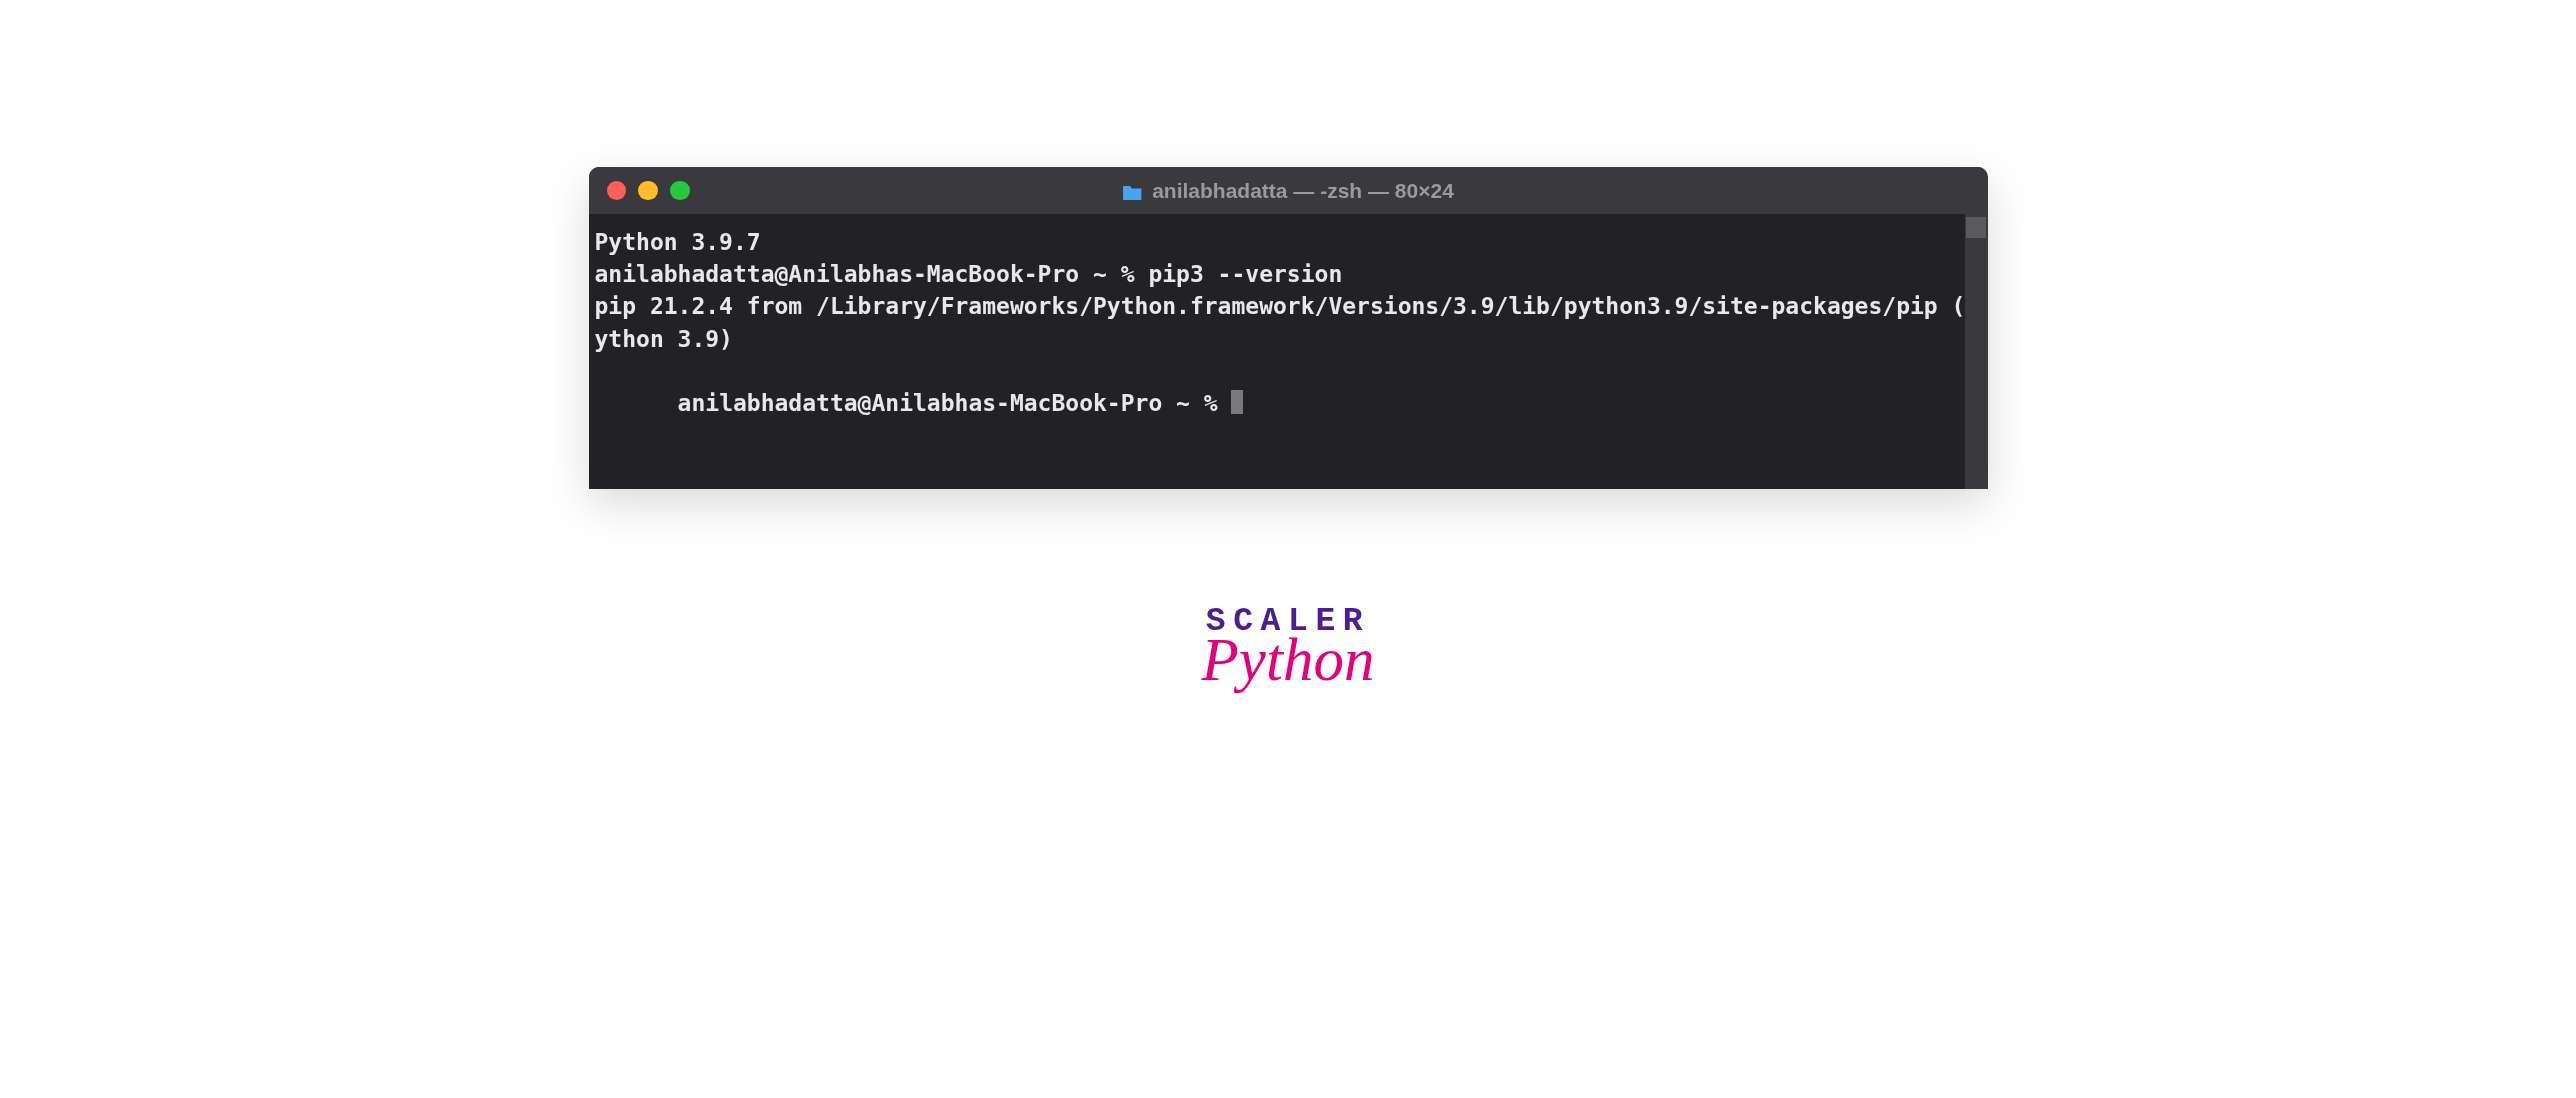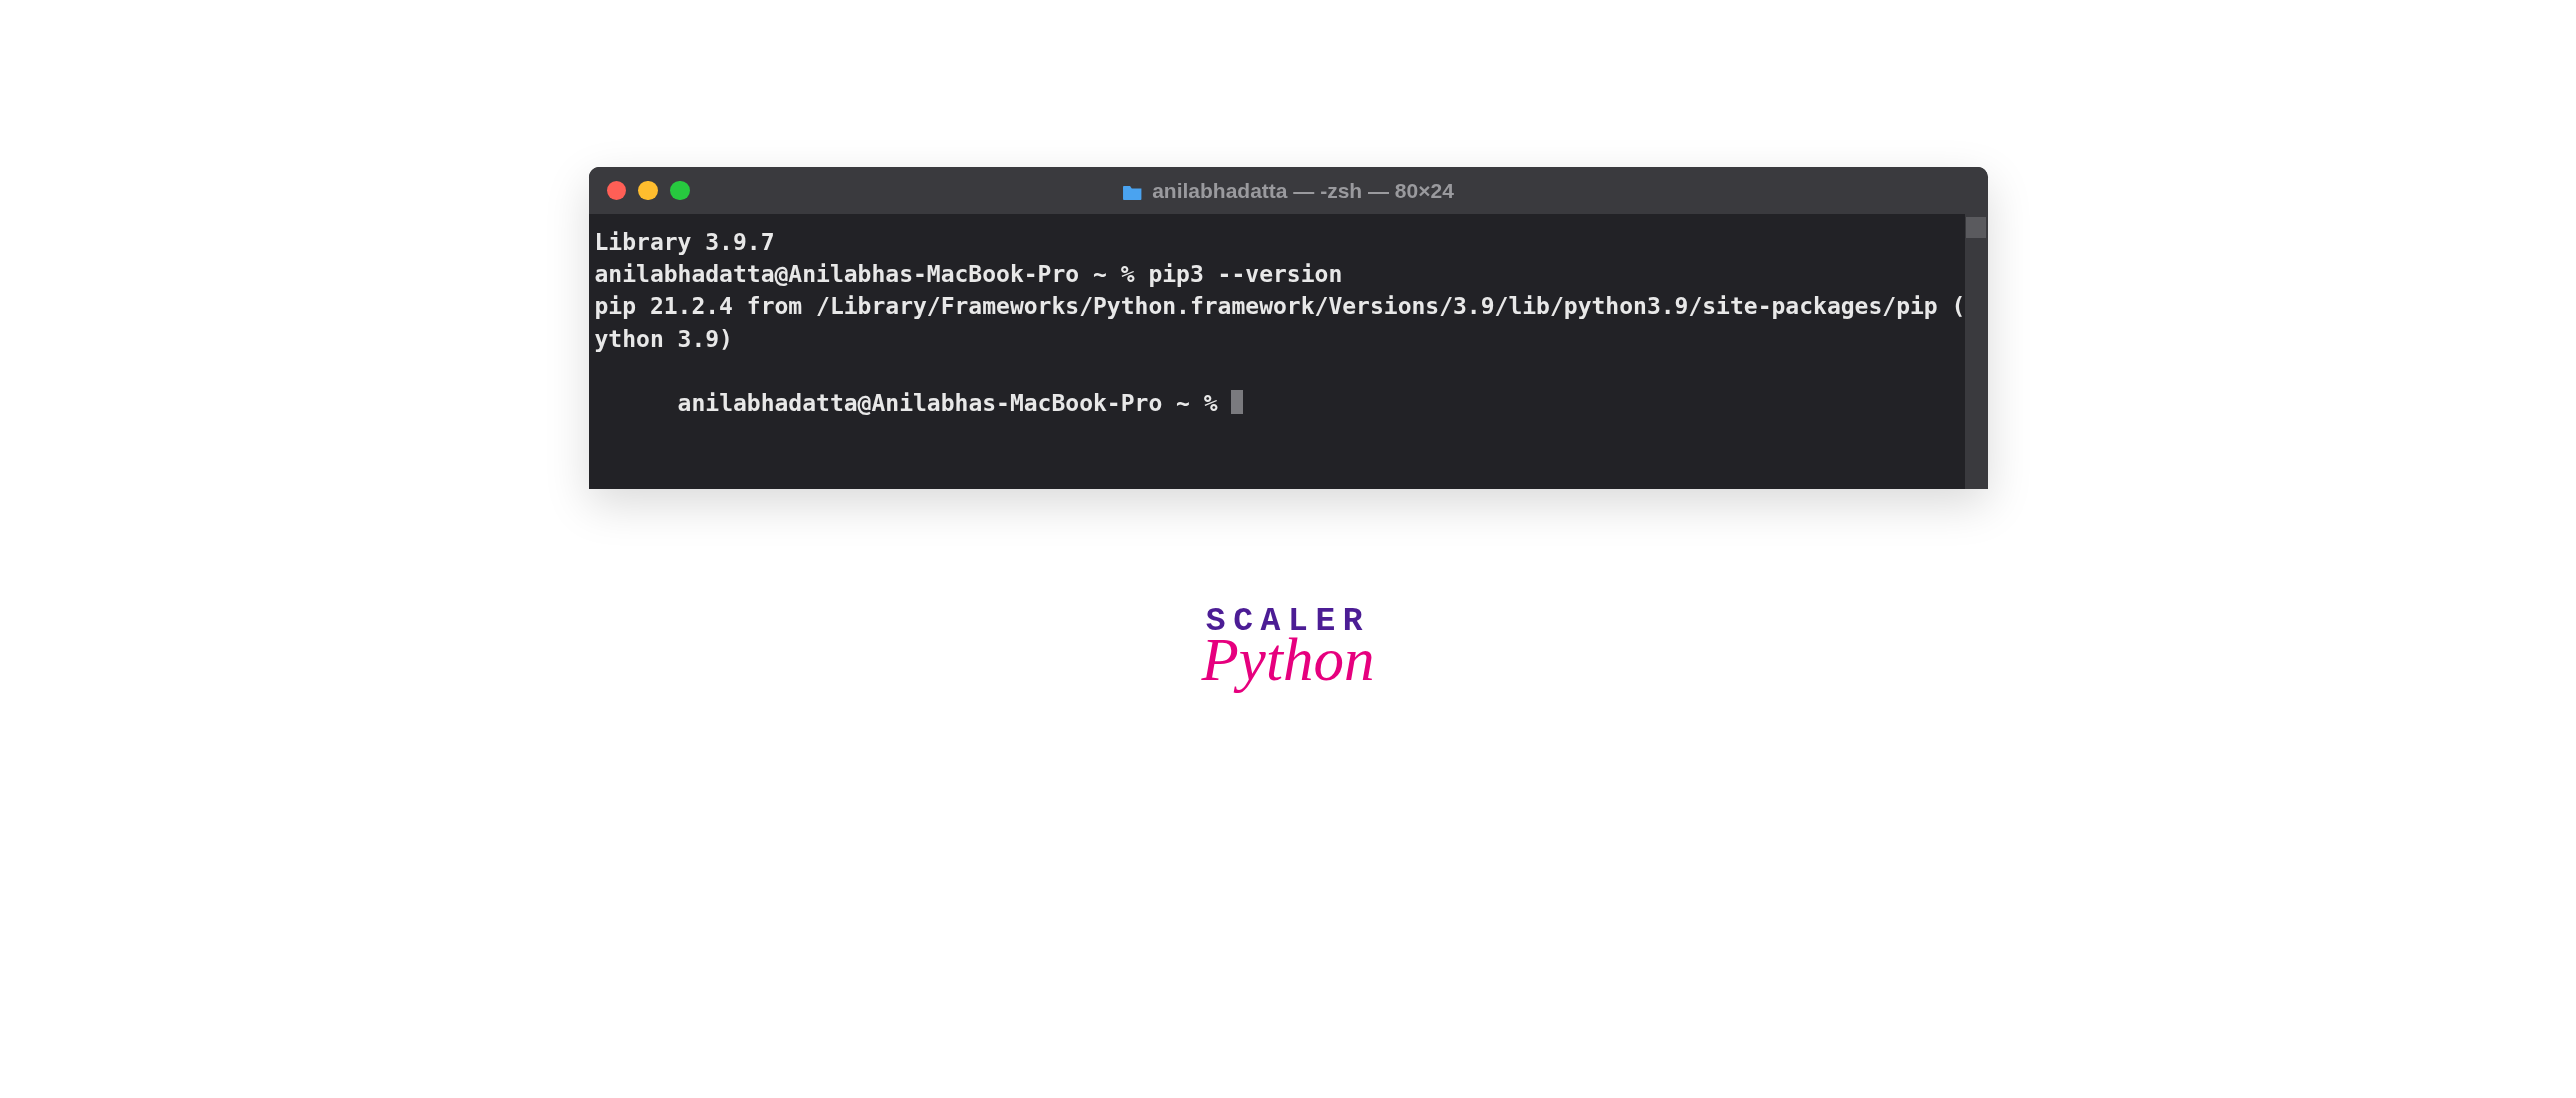--- a/index.html
+++ b/index.html
@@ -133,21 +133,21 @@
     <div class="title-text">
       <span class="folder-icon">
         <svg viewBox="0 0 24 20" width="21" height="18">
           <path d="M2 3 h7 l2 3 h11 v12 a1 1 0 0 1 -1 1 h-19 a1 1 0 0 1 -1 -1 v-14 a1 1 0 0 1 1 -1 z" fill="#4aa3f0"></path>
         </svg>
       </span>
       <span>anilabhadatta — -zsh — 80×24</span>
     </div>
   </div>
   <div class="terminal-body">
-    <div class="terminal-line">Library 3.9.7</div>
+    <div class="terminal-line">Python 3.9.7</div>
     <div class="terminal-line">anilabhadatta@Anilabhas-MacBook-Pro ~ % pip3 --version</div>
     <div class="terminal-line">pip 21.2.4 from /Library/Frameworks/Python.framework/Versions/3.9/lib/python3.9/site-packages/pip (python 3.9)</div>
     <div class="terminal-line">
       <span>anilabhadatta@Anilabhas-MacBook-Pro ~ % </span><span class="cursor"></span>
     </div>
     <div class="scrollbar-track">
       <div class="scrollbar-thumb"></div>
     </div>
   </div>
 </div>

